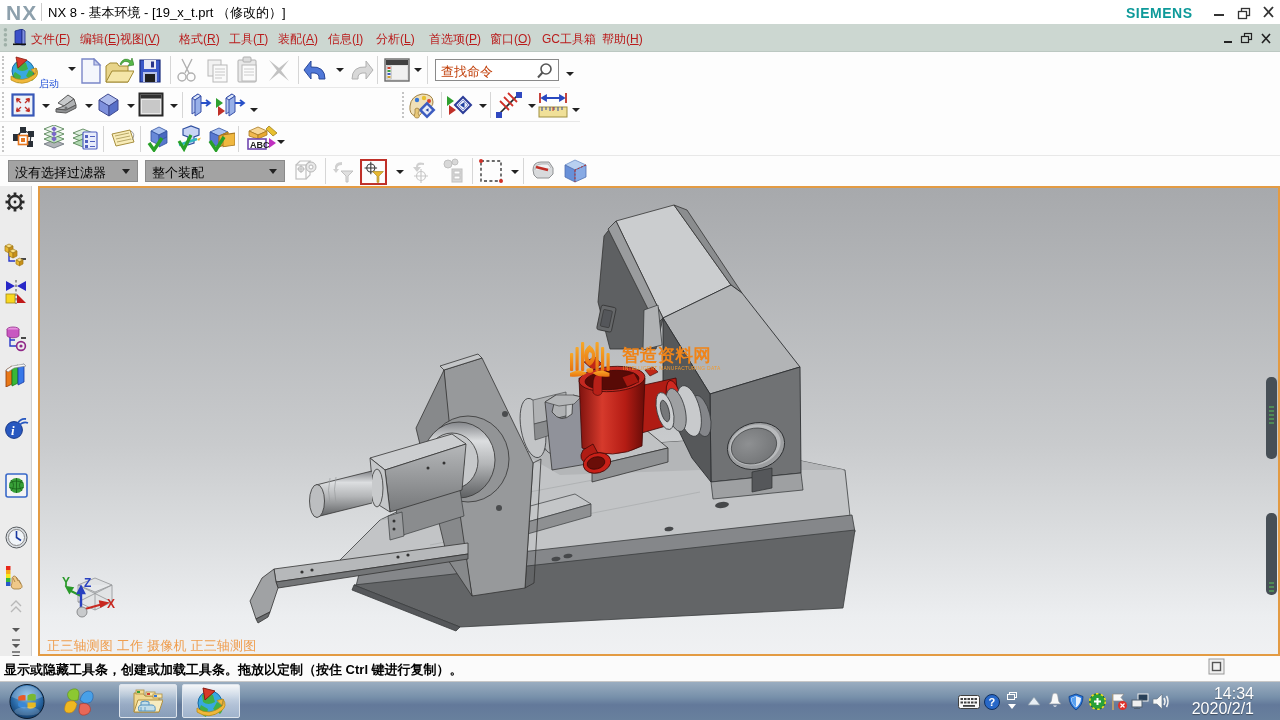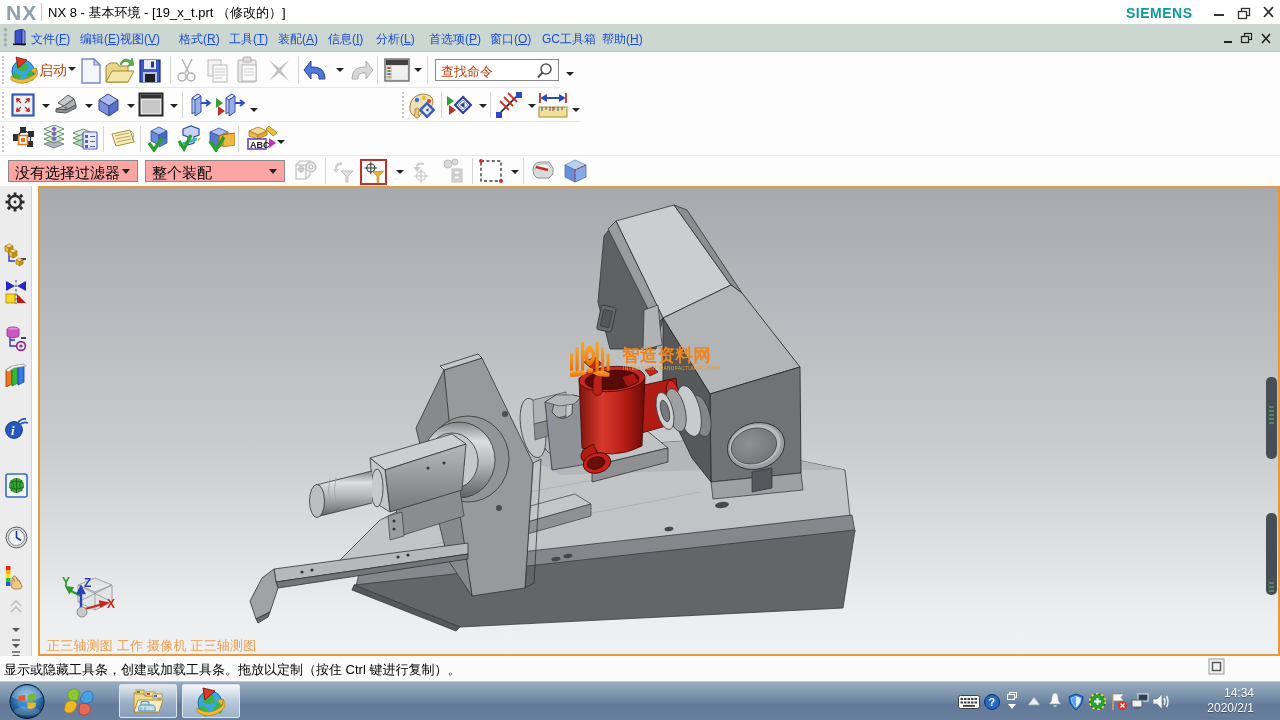--- a/index.html
+++ b/index.html
@@ -5,40 +5,40 @@
 #app{position:absolute;left:0;top:0;width:1280px;height:648px;background:#fff}
 .abs{position:absolute}
 
 #titlebar{left:0;top:0;width:1280px;height:24px;background:#fff}
 #nxlogo{left:6px;top:1px;font-weight:bold;font-size:21px;color:#8da0ac;letter-spacing:1px}
 #tsep{left:41px;top:3px;width:1px;height:18px;background:#ccc}
 #title{left:48px;top:4px;font-size:13px;color:#000}
 #siemens{left:1126px;top:5px;font-weight:bold;font-size:14px;color:#0e9a9a;letter-spacing:0.5px}
 
 #menubar{left:0;top:24px;width:1280px;height:28px;background:#ccd7d1;border-bottom:1px solid #bcc8c2}
-.menuitem{position:absolute;top:7px;font-size:12px;color:#1d4ed8}
+.menuitem{position:absolute;top:7px;font-size:12px;color:#b91c1c}
 
 #tbarea{left:0;top:52px;width:1280px;height:134px;background:#fdfdfd}
 .vsep{position:absolute;width:1px;background:#d6d6d6}
 .grip{position:absolute;width:4px;color:#b9b9b9}
-.combo{position:absolute;height:22px;background:#fca5a5;border:1px solid #8a8a8a;font-size:15px;color:#000;padding:3px 0 0 6px}
+.combo{position:absolute;height:22px;background:#a3a3a3;border:1px solid #8a8a8a;font-size:13px;color:#000;padding:3px 0 0 6px}
 .combo .arr{position:absolute;right:7px;top:8px;width:0;height:0;border-left:4px solid transparent;border-right:4px solid transparent;border-top:5px solid #222}
 .dd{position:absolute;width:0;height:0;border-left:4px solid transparent;border-right:4px solid transparent;border-top:4px solid #222}
 
 #main{left:0;top:186px;width:1280px;height:470px}
 #sidebar{left:0;top:0;width:32px;height:470px;background:#ececec;border-right:1px solid #d0d0d0}
 #viewport{left:38px;top:0;width:1242px;height:470px;border:2px solid #e39b43;border-bottom:2px solid #e39b43;background:linear-gradient(#a7a9ac,#c9cbcd 55%,#eceef0 92%,#f0f1f3)}
 #viewlabels{position:absolute;left:7px;top:449px;font-size:13px;color:#ef9e4f;letter-spacing:0.2px}
 
 #statusbar{left:0;top:656px;width:1280px;height:26px;background:#fbfbfb;border-bottom:1px solid #c7c7c7}
-#stext{left:4px;top:5px;font-size:13px;color:#000;font-weight:normal}
+#stext{left:4px;top:5px;font-size:13px;color:#000;font-weight:bold}
 
 #taskbar{left:0;top:682px;width:1280px;height:38px;background:linear-gradient(#9aadc0,#7790aa 40%,#63799a 60%,#68809d)}
 .tbtn{position:absolute;top:2px;width:58px;height:34px;border-radius:2px;border:1px solid #dde4ec;background:linear-gradient(rgba(255,255,255,.75),rgba(210,224,240,.55) 45%,rgba(170,190,215,.5))}
-#clock{position:absolute;right:26px;top:4px;color:#fff;font-size:12px;text-align:right;line-height:15px;text-shadow:0 1px 1px rgba(0,0,0,.4)}
+#clock{position:absolute;right:26px;top:4px;color:#fff;font-size:16px;text-align:right;line-height:15px;text-shadow:0 1px 1px rgba(0,0,0,.4)}
 </style></head>
 <body>
 <div id="app">
   <div class="abs" id="titlebar">
     <div class="abs" id="nxlogo">NX</div>
     <div class="abs" id="tsep"></div>
     <div class="abs" id="title">NX 8 - 基本环境 - [19_x_t.prt （修改的）]</div>
     <div class="abs" id="siemens">SIEMENS</div>
     <svg class="abs" style="left:1208px;top:0;width:72px;height:24px">
       <rect x="6" y="14" width="10" height="2" fill="#333"></rect>
@@ -85,21 +85,21 @@
     <div class="grip" style="left:2px;top:74px;height:26px;border-left:2px dotted #c4c4c4"></div>
 
     <svg class="abs" style="left:8px;top:4px;width:30px;height:28px" viewBox="0 0 30 28">
       <circle cx="15" cy="15" r="11" fill="#38a8e0"></circle>
       <path d="M8 7 q6 -3 10 0 l2 6 q-6 4 -11 0 Z M21 14 l6 3 q0 5 -3 8 l-6 -5 Z M7 16 l6 4 l-2 7 q-5 -1 -7 -6 Z" fill="#40b048"></path>
       <circle cx="15" cy="15" r="11" fill="none" stroke="#1868a0" stroke-width="1"></circle>
       <path d="M3 20 Q14 28 27 18 Q30 15 28 12 Q32 18 26 23 Q14 31 3 24 Z" fill="#f0b83c" stroke="#b8860b" stroke-width="0.7"></path>
       <path d="M28 12 l-5 1.5 l4 4.5 Z" fill="#f0b83c" stroke="#b8860b" stroke-width="0.7"></path>
       <path d="M8 1 L19 4 L10 12 Z" fill="#d83a2a" stroke="#8a1a10" stroke-width="0.8"></path>
     </svg>
-    <div class="abs" style="left:39px;top:10px;font-size:14px;color:#c2410c">启动</div>
+    <div class="abs" style="left:39px;top:25px;font-size:10px;color:#1d4ed8">启动</div>
     <div class="dd" style="left:68px;top:15px"></div>
     <svg class="abs" style="left:80px;top:6px;width:22px;height:26px" viewBox="0 0 22 26">
       <path d="M2 1 L14 1 L20 7 L20 25 L2 25 Z" fill="#f4f6fc" stroke="#7a86c8" stroke-width="1.4"></path>
       <path d="M14 1 L14 7 L20 7 Z" fill="#c8d0ee" stroke="#7a86c8" stroke-width="1.2"></path>
     </svg>
     <svg class="abs" style="left:104px;top:6px;width:30px;height:26px" viewBox="0 0 30 26">
       <path d="M2 24 L2 8 L6 5 L13 5 L15 8 L24 8 L24 24 Z" fill="#e8d48a" stroke="#a08830" stroke-width="1"></path>
       <path d="M2 24 L8 13 L30 13 L24 24 Z" fill="#f4e6a8" stroke="#a08830" stroke-width="1"></path>
       <path d="M16 6 Q20 -2 27 3 L28 0 L30 7 L24 8 L26 5 Q20 1 17 7 Z" fill="#58b84a" stroke="#2a7a22" stroke-width="0.6"></path>
     </svg>

